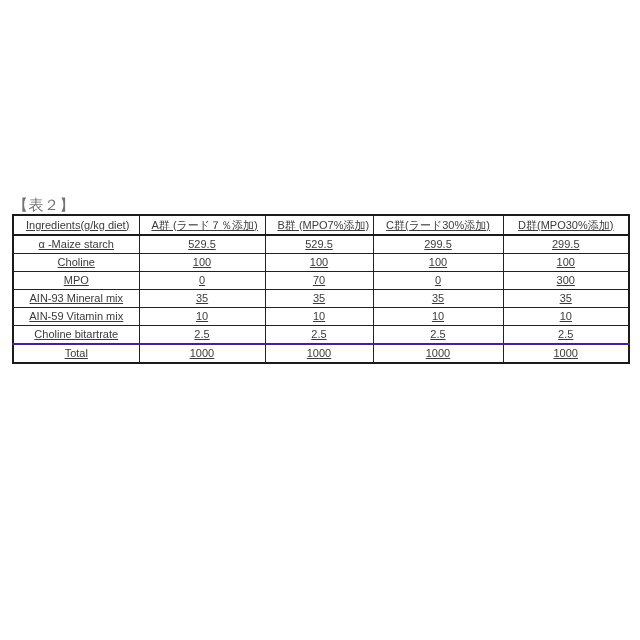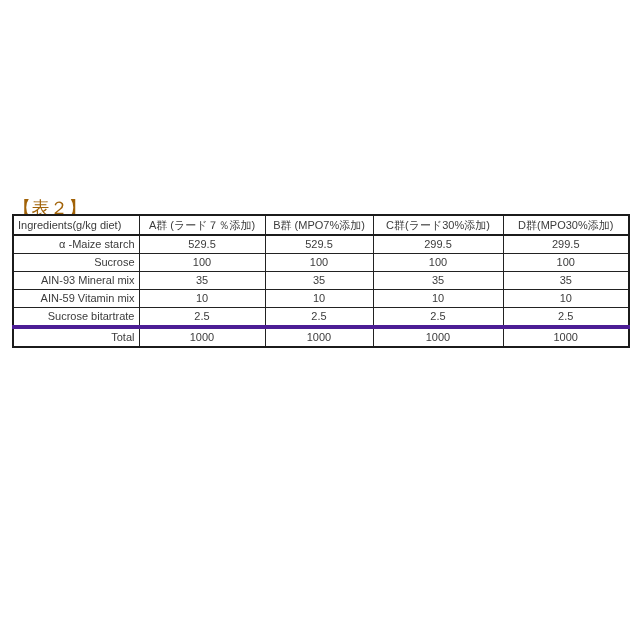--- a/index.html
+++ b/index.html
@@ -7,22 +7,22 @@
     width: 640px; height: 640px;
     background: #ffffff;
     font-family: "Liberation Sans", "DejaVu Sans", sans-serif;
     overflow: hidden;
   }
   .page { position: relative; width: 640px; height: 640px; background: #ffffff; }
 
   .table-caption {
     position: absolute;
     left: 13px; top: 196px;
-    font-size: 18px;
-    color: #a16207;
+    font-size: 15px;
+    color: #737373;
     letter-spacing: 0.5px;
   }
 
   table.diet {
     position: absolute;
     left: 12px; top: 214px;
     width: 616px;
     border-collapse: collapse;
     table-layout: fixed;
     border: 2px solid #1b1b1b;
@@ -31,34 +31,35 @@
   col.c1 { width: 126px; }
   col.c2 { width: 108px; }
   col.c3 { width: 130px; }
   col.c4 { width: 126px; }
 
   table.diet th, table.diet td {
     border: 1px solid #222222;
     font-size: 11px;
     line-height: 15px;
     color: #3b3b3b;
-    padding: 1px 4px;
+    padding: 1px 12px;
     text-align: center;
     white-space: nowrap;
     overflow: hidden;
+    text-decoration: underline;
   }
   table.diet thead th {
     height: 20px;
     font-weight: normal;
     border-bottom: 2px solid #1b1b1b;
   }
   table.diet thead th.lbl { text-align: left; }
   table.diet td { height: 17px; }
-  table.diet td.lbl { text-align: right; }
-  table.diet tr.total td { border-top: 4px solid #4c1d95; }
+  table.diet td.lbl { text-align: center; }
+  table.diet tr.total td { border-top: 2px solid #4c1d95; }
 </style>
 </head>
 <body>
 
 <div class="page">
 
   <div class="table-caption">【表２】</div>
 
   <table class="diet">
     <colgroup>
@@ -79,42 +80,49 @@
     </thead>
     <tbody>
         <tr>
           <td class="lbl">α -Maize starch</td>
           <td>529.5</td>
           <td>529.5</td>
           <td>299.5</td>
           <td>299.5</td>
         </tr>
         <tr>
-          <td class="lbl">Sucrose</td>
+          <td class="lbl">Choline</td>
           <td>100</td>
           <td>100</td>
           <td>100</td>
           <td>100</td>
+        </tr>
+        <tr>
+          <td class="lbl">MPO</td>
+          <td>0</td>
+          <td>70</td>
+          <td>0</td>
+          <td>300</td>
         </tr>
         <tr>
           <td class="lbl">AIN-93 Mineral mix</td>
           <td>35</td>
           <td>35</td>
           <td>35</td>
           <td>35</td>
         </tr>
         <tr>
           <td class="lbl">AIN-59 Vitamin mix</td>
           <td>10</td>
           <td>10</td>
           <td>10</td>
           <td>10</td>
         </tr>
         <tr>
-          <td class="lbl">Sucrose bitartrate</td>
+          <td class="lbl">Choline bitartrate</td>
           <td>2.5</td>
           <td>2.5</td>
           <td>2.5</td>
           <td>2.5</td>
         </tr>
         <tr class="total">
           <td class="lbl">Total</td>
           <td>1000</td>
           <td>1000</td>
           <td>1000</td>

